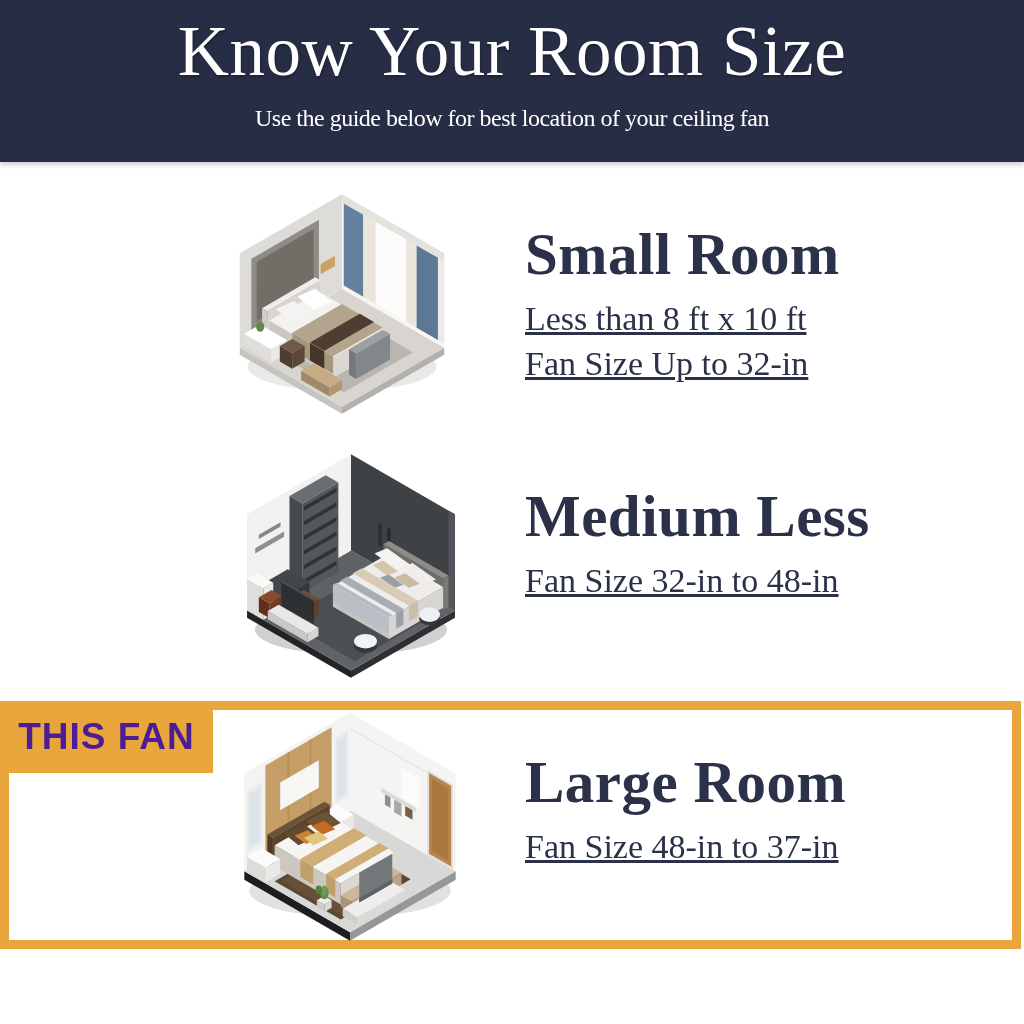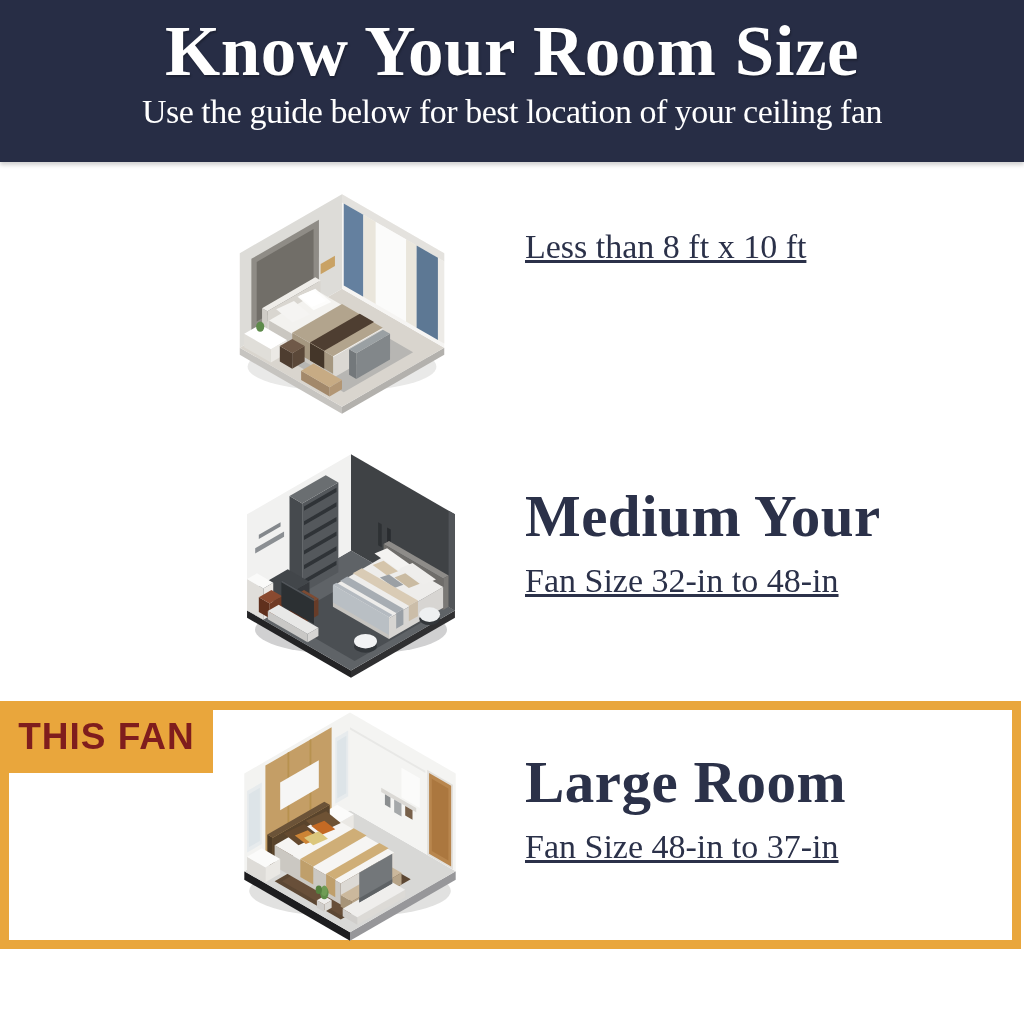--- a/index.html
+++ b/index.html
@@ -10,25 +10,25 @@
   }
   .header{
     position:absolute;left:0;top:0;width:1024px;height:162px;
     background:var(--header-bg,#272d45);
     color:var(--header-text,#fff);
     text-align:center;
     box-shadow:0 3px 4px rgba(0,0,0,.18);
   }
   .header .title{
     padding-top:14px;
-    font-size:71px;font-weight:bold;line-height:1.05;letter-spacing:.5px;
+    font-size:71px;font-weight:normal;line-height:1.05;letter-spacing:.5px;
     text-shadow:1px 2px 2px rgba(0,0,0,.25);
   }
   .header .subtitle{
-    margin-top:4px;font-size:34px;letter-spacing:-.5px;
+    margin-top:16px;font-size:24px;letter-spacing:-.5px;
   }
   .row .copy{position:absolute;left:525px;}
   .room-title{
     font-size:59px;font-weight:bold;color:var(--ink,#2b3149);
     line-height:1.02;margin-bottom:12px;letter-spacing:.5px;
   }
   .room-line{
     font-size:34px;color:var(--ink,#2b3149);line-height:45px;text-decoration:underline;
   }
   .illo{position:absolute;}
@@ -40,21 +40,21 @@
   .copy-medium{top:486px;}
   .copy-large{top:740px;margin-top:12px;}
   .highlight-frame{
     position:absolute;left:0;top:701px;width:1021px;height:248px;
     box-sizing:border-box;border:9px solid var(--accent,#e9a63c);
     background:#fff;
   }
   .this-fan-badge{
     position:absolute;left:0;top:701px;width:213px;height:72px;
     background:var(--accent,#e9a63c);
-    color:#7f1d1d;font-family:"Liberation Sans", sans-serif;
+    color:#4c1d95;font-family:"Liberation Sans", sans-serif;
     font-weight:bold;font-size:37px;letter-spacing:1px;
     display:flex;align-items:center;justify-content:center;
   }
 </style>
 </head>
 <body>
 
 <div class="header">
   <div class="title">Know Your Room Size</div>
   <div class="subtitle">Use the guide below for best location of your ceiling fan</div>
@@ -105,21 +105,23 @@
         <polygon points="76.5,149.0 88.6,156.0 76.5,163.0 64.4,156.0" fill="#6f5948"></polygon>
         <polygon points="171.8,169.0 138.9,188.0 138.9,163.0 171.8,144.0" fill="#82878a"></polygon>
         <polygon points="131.9,184.0 138.9,188.0 138.9,163.0 131.9,159.0" fill="#73787b"></polygon>
         <polygon points="164.8,140.0 171.8,144.0 138.9,163.0 131.9,159.0" fill="#9aa0a3"></polygon>
         <polygon points="125.0,198.0 112.9,205.0 112.9,196.0 125.0,189.0" fill="#b29674"></polygon>
         <polygon points="85.2,189.0 112.9,205.0 112.9,196.0 85.2,180.0" fill="#a2886a"></polygon>
         <polygon points="97.3,173.0 125.0,189.0 112.9,196.0 85.2,180.0" fill="#c7ab84"></polygon>
       </svg>
   </div>
   <div class="copy copy-small">
+    <div class="room-title">Small Room</div>
     <div class="room-line">Less than 8 ft x 10 ft</div>
+    <div class="room-line">Fan Size Up to 32-in</div>
   </div>
 </div>
 
 <div class="row">
   <div class="illo illo-medium">
     <svg id="room-medium" viewBox="15 0 220 228">
         <ellipse cx="125.0" cy="176.0" rx="92" ry="24" fill="rgba(40,40,44,0.22)"></ellipse>
         <polygon points="25.4,164.5 125.0,222.0 125.0,215.0 25.4,157.5" fill="#232325"></polygon>
         <polygon points="224.6,164.5 125.0,222.0 125.0,215.0 224.6,157.5" fill="#2f2f31"></polygon>
         <polygon points="125.0,100.0 224.6,157.5 125.0,215.0 25.4,157.5" fill="#5f6367"></polygon>
@@ -174,21 +176,21 @@
         <polygon points="36.7,159.0 47.1,165.0 47.1,151.0 36.7,145.0" fill="#60301d"></polygon>
         <polygon points="48.8,138.0 59.2,144.0 47.1,151.0 36.7,145.0" fill="#8a4a30"></polygon>
         <polygon points="93.8,182.0 83.4,188.0 83.4,180.0 93.8,174.0" fill="#d6d5d3"></polygon>
         <polygon points="45.3,166.0 83.4,188.0 83.4,180.0 45.3,158.0" fill="#c9c8c6"></polygon>
         <polygon points="55.7,152.0 93.8,174.0 83.4,180.0 45.3,158.0" fill="#e8e8e7"></polygon>
         <polygon points="58.3,152.5 89.5,170.5 89.5,146.5 58.3,128.5" fill="#2c3033"></polygon>
         <polygon points="58.3,130.5 89.5,148.5 89.5,146.5 58.3,128.5" fill="#51555a"></polygon>
       </svg>
   </div>
   <div class="copy copy-medium">
-    <div class="room-title">Medium Your</div>
+    <div class="room-title">Medium Less</div>
     <div class="room-line">Fan Size 32-in to 48-in</div>
   </div>
 </div>
 
 <div class="row">
   <div class="illo illo-large">
     <svg id="room-large" viewBox="15 0 220 228">
         <ellipse cx="125.0" cy="176.0" rx="95" ry="25" fill="rgba(90,88,84,0.18)"></ellipse>
         <polygon points="25.4,165.5 125.0,223.0 125.0,215.0 25.4,157.5" fill="#1d1d1f"></polygon>
         <polygon points="224.6,165.5 125.0,223.0 125.0,215.0 224.6,157.5" fill="#97979a"></polygon>

